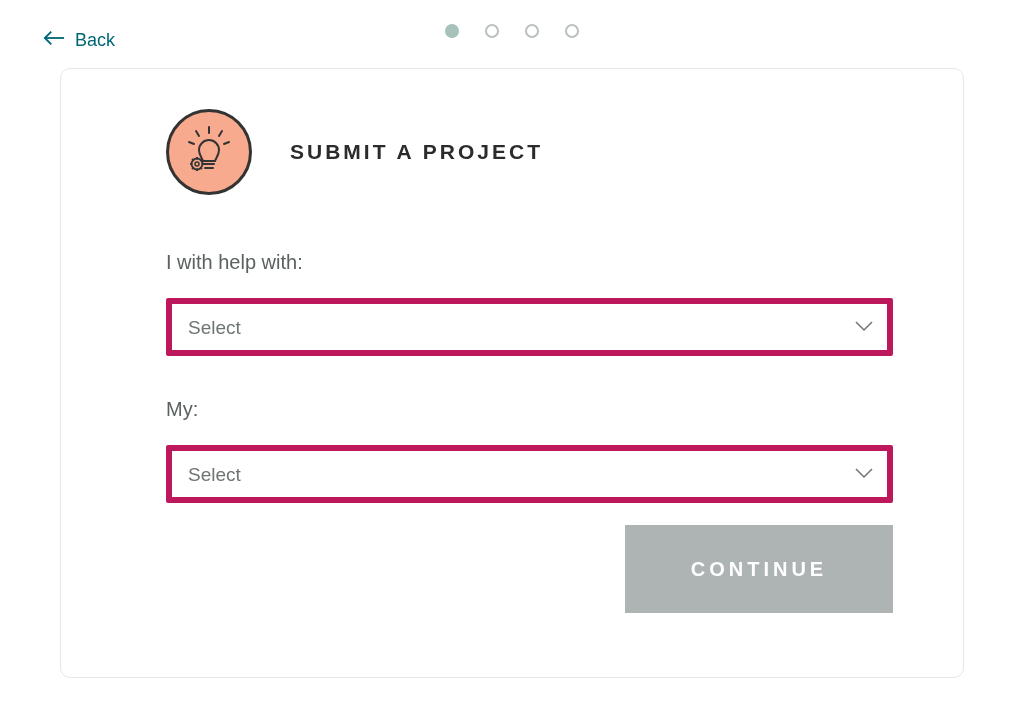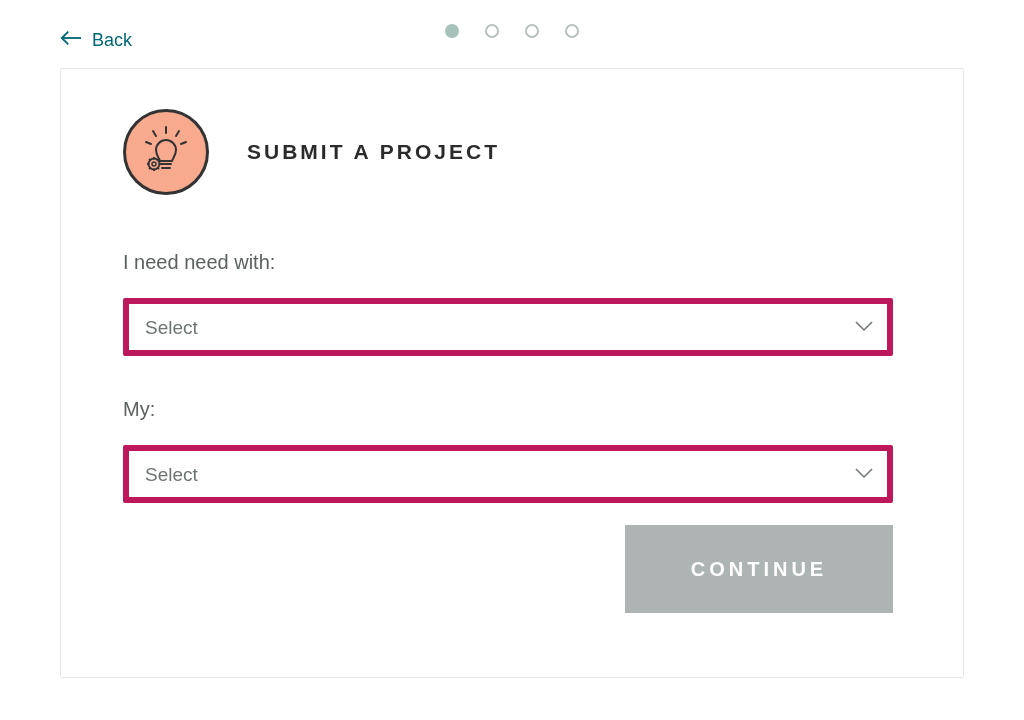--- a/index.html
+++ b/index.html
@@ -10,21 +10,21 @@
     body {
       font-family: -apple-system, BlinkMacSystemFont, "Segoe UI", Helvetica, Arial, sans-serif;
       background: #fff;
       width: 1024px;
       height: 720px;
       position: relative;
     }
     .top-bar {
       display: flex;
       align-items: center;
-      padding: 24px 60px 0 60px;
+      padding: 24px 60px 0 43px;
       position: relative;
       height: 56px;
     }
     .back-link {
       display: flex;
       align-items: center;
       gap: 10px;
       color: #006775;
       font-size: 18px;
       cursor: pointer;
@@ -50,22 +50,22 @@
       border: 2px solid #b9c1c1;
       background: transparent;
     }
     .step-dot.active {
       background: #a7c1bb;
       border-color: #a7c1bb;
     }
     .card {
       margin: 12px 60px 0 60px;
       border: 1px solid #e3e8e8;
-      border-radius: 2px;
-      padding: 40px 70px 50px 62px;
+      border-radius: 10px;
+      padding: 40px 70px 50px 105px;
       min-height: 610px;
       position: relative;
     }
     .card-header {
       display: flex;
       align-items: center;
       gap: 38px;
       margin-bottom: 56px;
     }
     .icon-circle {
@@ -189,21 +189,21 @@
             <line x1="1" y1="11" x2="2.8" y2="9.2"></line>
             <line x1="9.2" y1="2.8" x2="11" y2="1"></line>
           </g>
         </g>
       </svg>
     </div>
     <h1 class="card-title">SUBMIT A PROJECT</h1>
   </div>
 
   <div class="form-group">
-    <label class="form-label">I need need with:</label>
+    <label class="form-label">I with help with:</label>
     <div class="select-wrap">
       <select class="select">
         <option>Select</option>
       </select>
       <span class="select-chevron">
         <svg width="18" height="11" viewBox="0 0 18 11" fill="none" stroke="#6c7573" stroke-width="1.5">
           <polyline points="1,1 9,9 17,1"></polyline>
         </svg>
       </span>
     </div>

